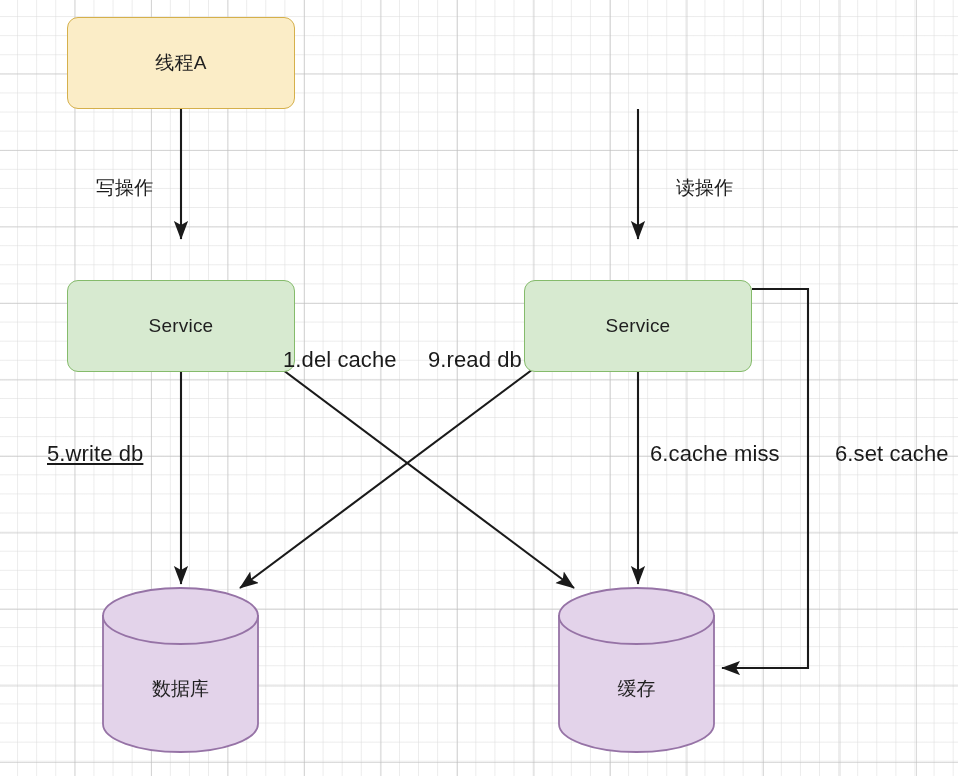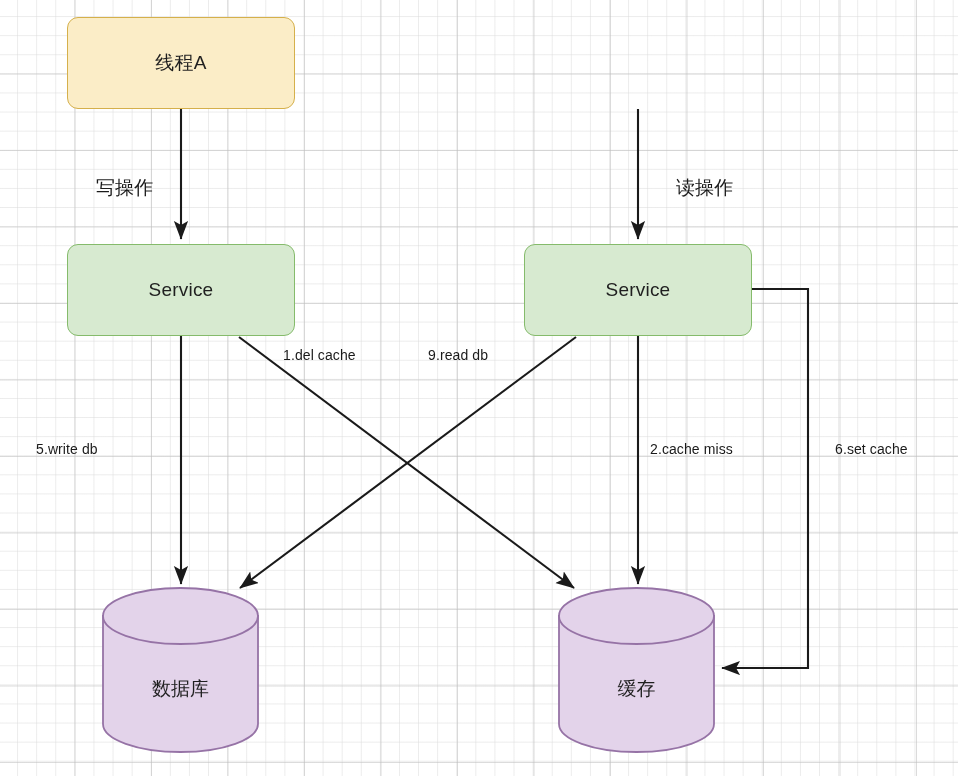--- a/index.html
+++ b/index.html
@@ -46,36 +46,37 @@
     color: #1f1f1f;
     letter-spacing: 0.2px;
   }
   .thread-box {
     background: #fbedc7;
     border-color: #d5b04b;
   }
   .service-box {
     background: #d7ead0;
     border-color: #85bb6b;
+    margin-top: 36px;
   }
   .cyl-wrap {
     position: absolute;
   }
   .cyl-label {
     position: absolute;
     left: 0;
     width: 100%;
     text-align: center;
     font-size: 19px;
     color: #1f1f1f;
     pointer-events: none;
   }
   .edge-label {
     position: absolute;
-    font-size: 14px;
+    font-size: 22px;
     color: #1a1a1a;
     white-space: nowrap;
     letter-spacing: 0.1px;
   }
   .edge-label.cjk {
     font-size: 19px;
   }
 </style>
 </head>
 <body>
@@ -136,19 +137,19 @@
   </div>
 
   <div class="edge-label cjk" style="left:68px; top:175px;margin-left:28px;">写操作</div>
 
   <div class="edge-label cjk" style="left:676px; top:175px;">读操作</div>
 
   <div class="edge-label" style="left:283px; top:347px;">1.del cache</div>
 
   <div class="edge-label" style="left:428px; top:347px;">9.read db</div>
 
-  <div class="edge-label" style="left:36px; top:441px;">5.write db</div>
+  <div class="edge-label" style="left:47px; top:441px;text-decoration:underline;">5.write db</div>
 
-  <div class="edge-label" style="left:650px; top:441px;">2.cache miss</div>
+  <div class="edge-label" style="left:650px; top:441px;">6.cache miss</div>
 
   <div class="edge-label" style="left:835px; top:441px;">6.set cache</div>
 
 </div>
 
 </body></html>

